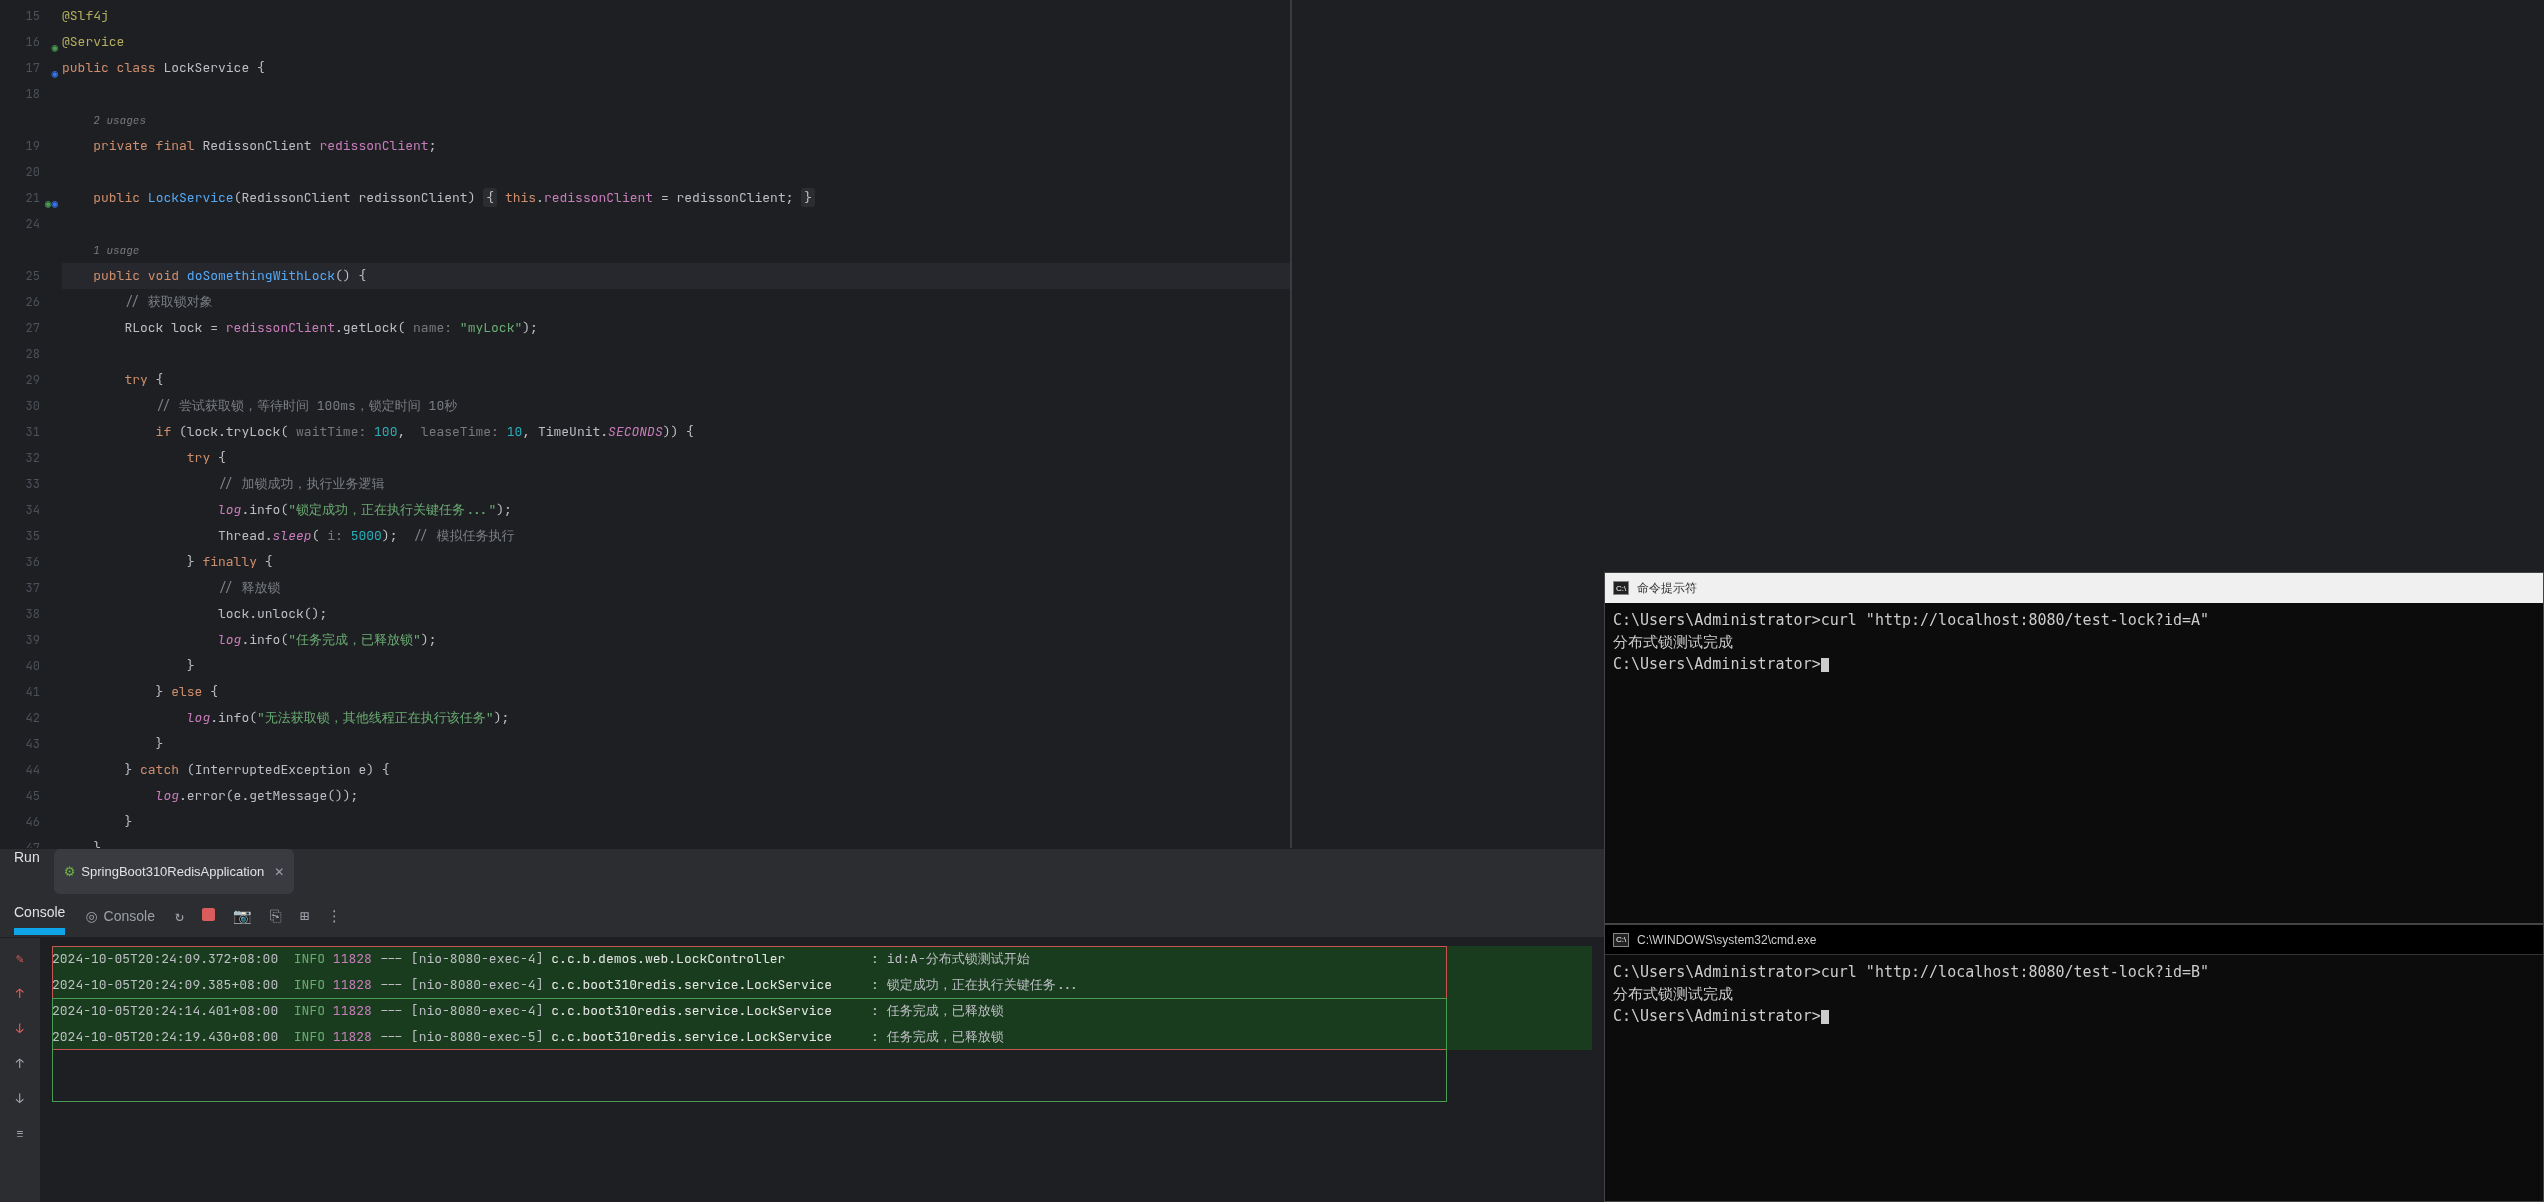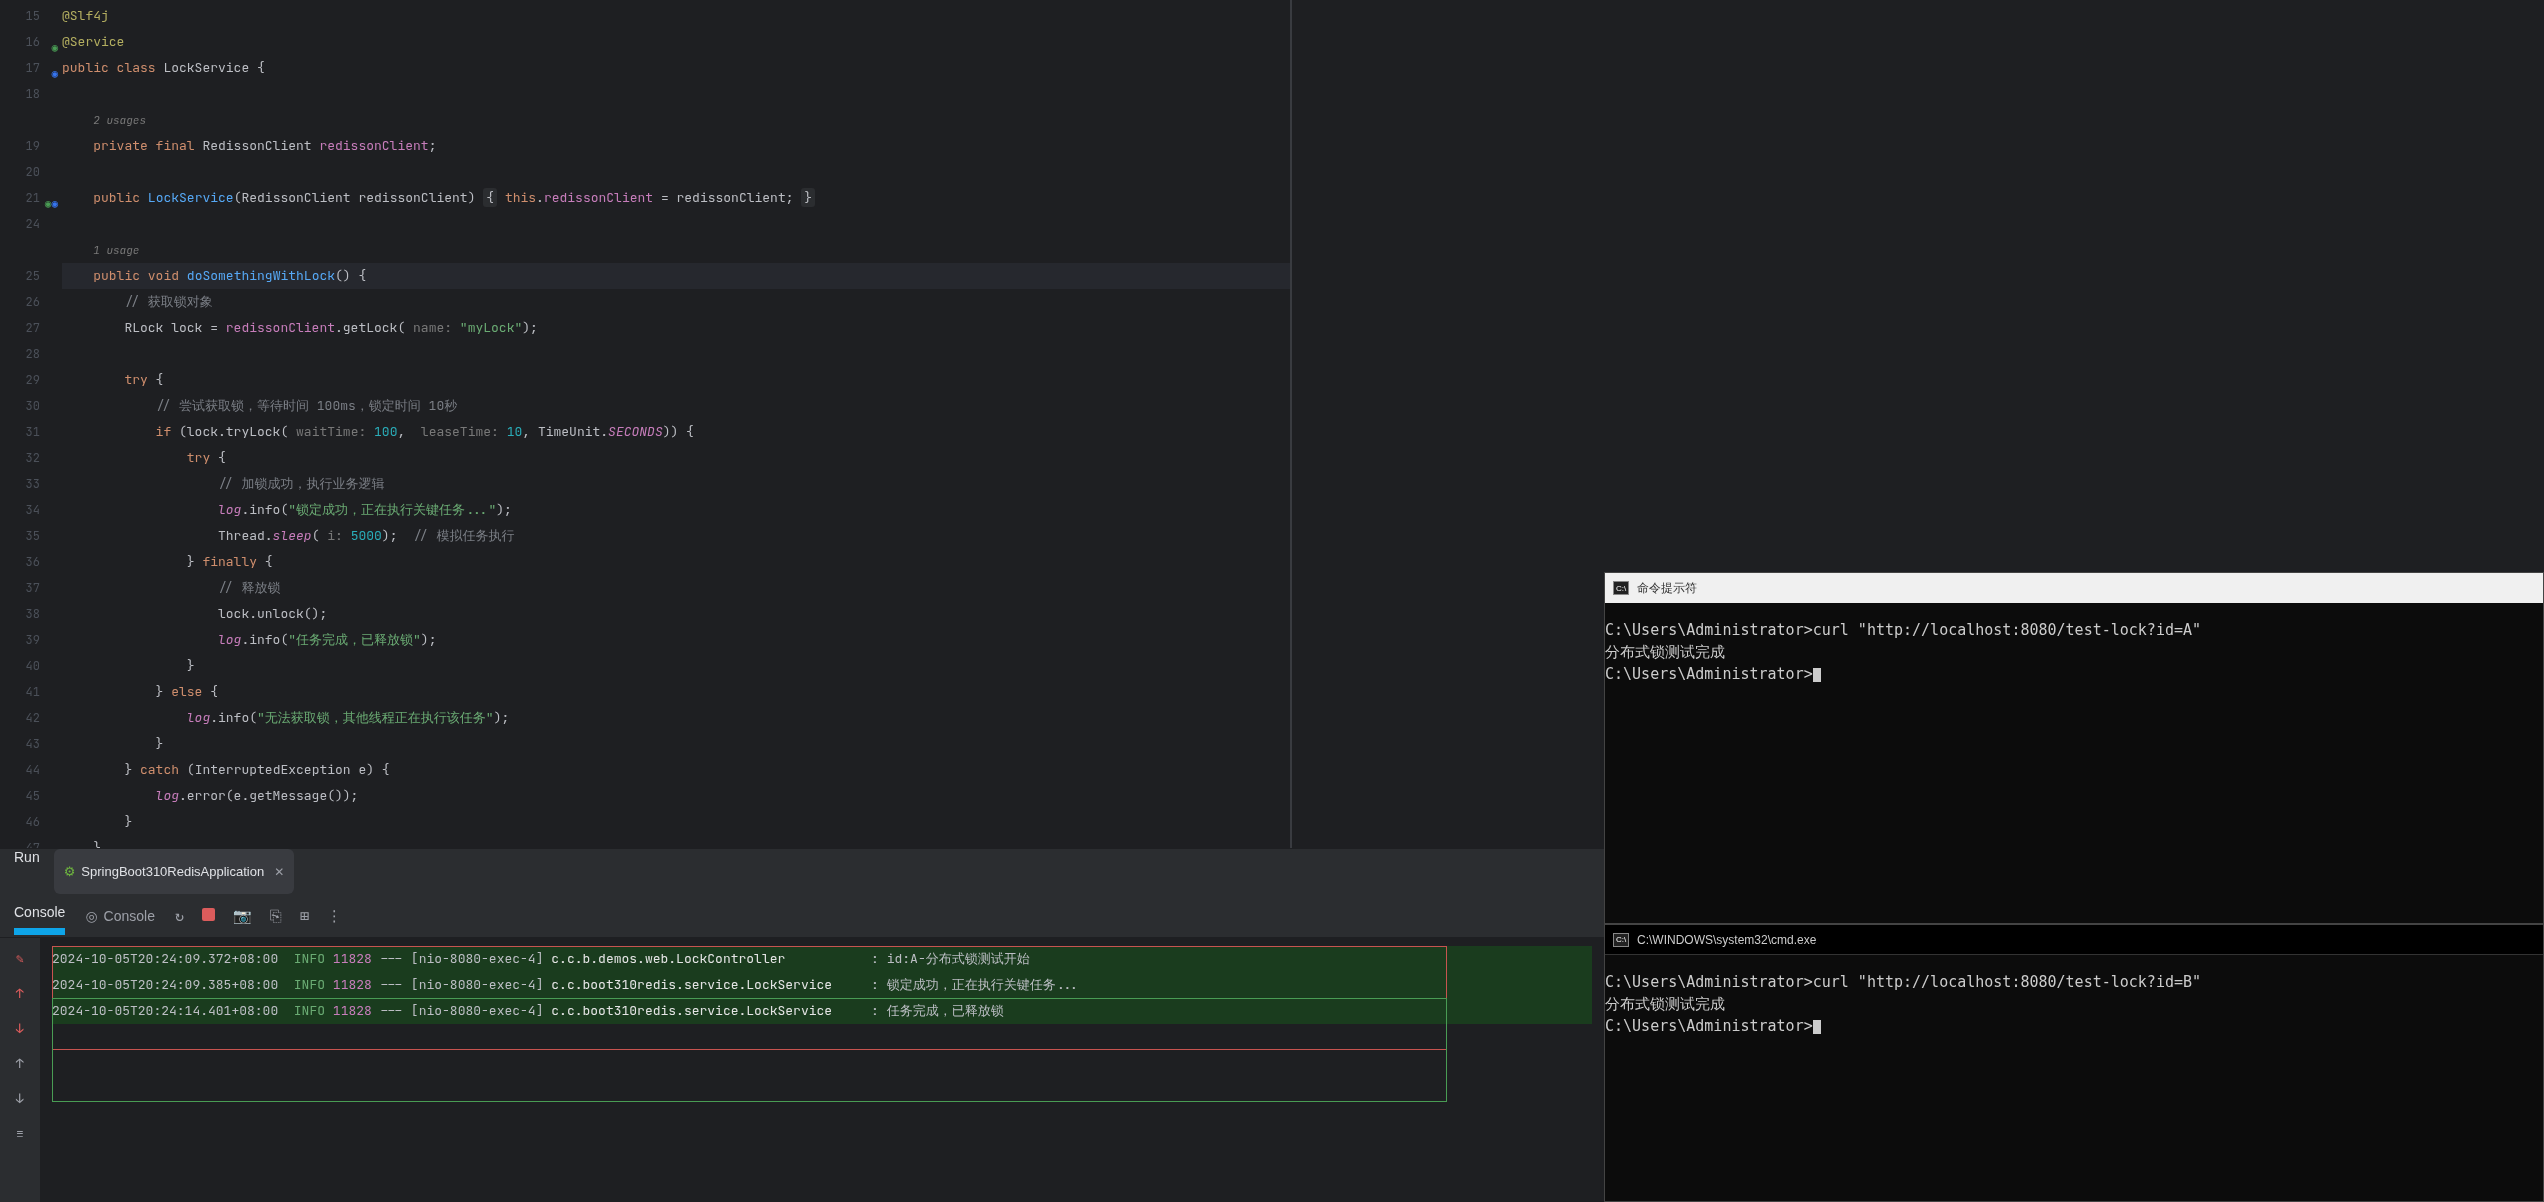--- a/index.html
+++ b/index.html
@@ -63,21 +63,21 @@
 .log-msg { color:#bcbec4; }
 .red-frame { position:absolute; border:1px solid #c75450; }
 .green-frame { position:absolute; border:1px solid #499c54; }
 
 
 .cmd-win { position:absolute; background:#0c0c0c; border:1px solid #444; }
 .cmd-title { height:30px; display:flex; align-items:center; padding:0 8px; gap:8px; font-family:'Segoe UI',sans-serif; font-size:12px; }
 .cmd-title.light { background:#f0f0f0; color:#333; }
 .cmd-title.dark { background:#000; color:#ccc; border-bottom:1px solid #333; }
 .cmd-icon { width:16px; height:14px; background:#222; border:1px solid #888; display:inline-flex; align-items:center; justify-content:center; font-size:8px; color:#fff; }
-.cmd-body { padding:6px 0; color:#cccccc; font-family:'NSimSun','Consolas',monospace; font-size:15px; line-height:22px; white-space:pre-wrap;margin-top:10px; }
+.cmd-body { padding:6px 8px; color:#cccccc; font-family:'NSimSun','Consolas',monospace; font-size:15px; line-height:22px; white-space:pre-wrap; }
 .cursor { display:inline-block; width:8px; height:14px; background:#ccc; vertical-align:middle; }
 
 </style>
 </head>
 <body>
 
 <div class="editor">
   <div class="gutter" id="gutter">
       <div class="ln">15 </div>
       <div class="ln">16 <span style="position:absolute;right:-18px;top:5px"><span class="icon-green">◉</span></span></div>
@@ -151,20 +151,21 @@
   <span>≡</span>
 </div>
 
 <div class="console">
   <div class="log-box" id="logbox">
     <div class="red-frame" style="top:0; left:0; width:1395px; height:104px;"></div>
     <div class="green-frame" style="top:52px; left:0; width:1395px; height:104px;"></div>
   <div class="log-line green-bg"><span>2024-10-05T20:24:09.372+08:00</span>  <span class="log-level">INFO</span> <span class="log-pid">11828</span> --- <span class="log-thread">[nio-8080-exec-4]</span> <span class="log-class">c.c.b.demos.web.LockController          </span> <span class="log-msg">: id:A-分布式锁测试开始</span></div>
       <div class="log-line green-bg"><span>2024-10-05T20:24:09.385+08:00</span>  <span class="log-level">INFO</span> <span class="log-pid">11828</span> --- <span class="log-thread">[nio-8080-exec-4]</span> <span class="log-class">c.c.boot310redis.service.LockService    </span> <span class="log-msg">: 锁定成功，正在执行关键任务...</span></div>
       <div class="log-line green-bg"><span>2024-10-05T20:24:14.401+08:00</span>  <span class="log-level">INFO</span> <span class="log-pid">11828</span> --- <span class="log-thread">[nio-8080-exec-4]</span> <span class="log-class">c.c.boot310redis.service.LockService    </span> <span class="log-msg">: 任务完成，已释放锁</span></div>
+      <div class="log-line green-bg"><span>2024-10-05T20:24:19.430+08:00</span>  <span class="log-level">INFO</span> <span class="log-pid">11828</span> --- <span class="log-thread">[nio-8080-exec-5]</span> <span class="log-class">c.c.boot310redis.service.LockService    </span> <span class="log-msg">: 任务完成，已释放锁</span></div>
     </div>
 </div>
 
 <div class="cmd-win" style="top:572px; left:1604px; width:940px; height:352px;">
   <div class="cmd-title light">
     <span class="cmd-icon">C:\</span>
     <span>命令提示符</span>
   </div>
   <div class="cmd-body"><span>C:\Users\Administrator&gt;</span><span>curl "http://localhost:8080/test-lock?id=A"</span>
 <span>分布式锁测试完成</span>

